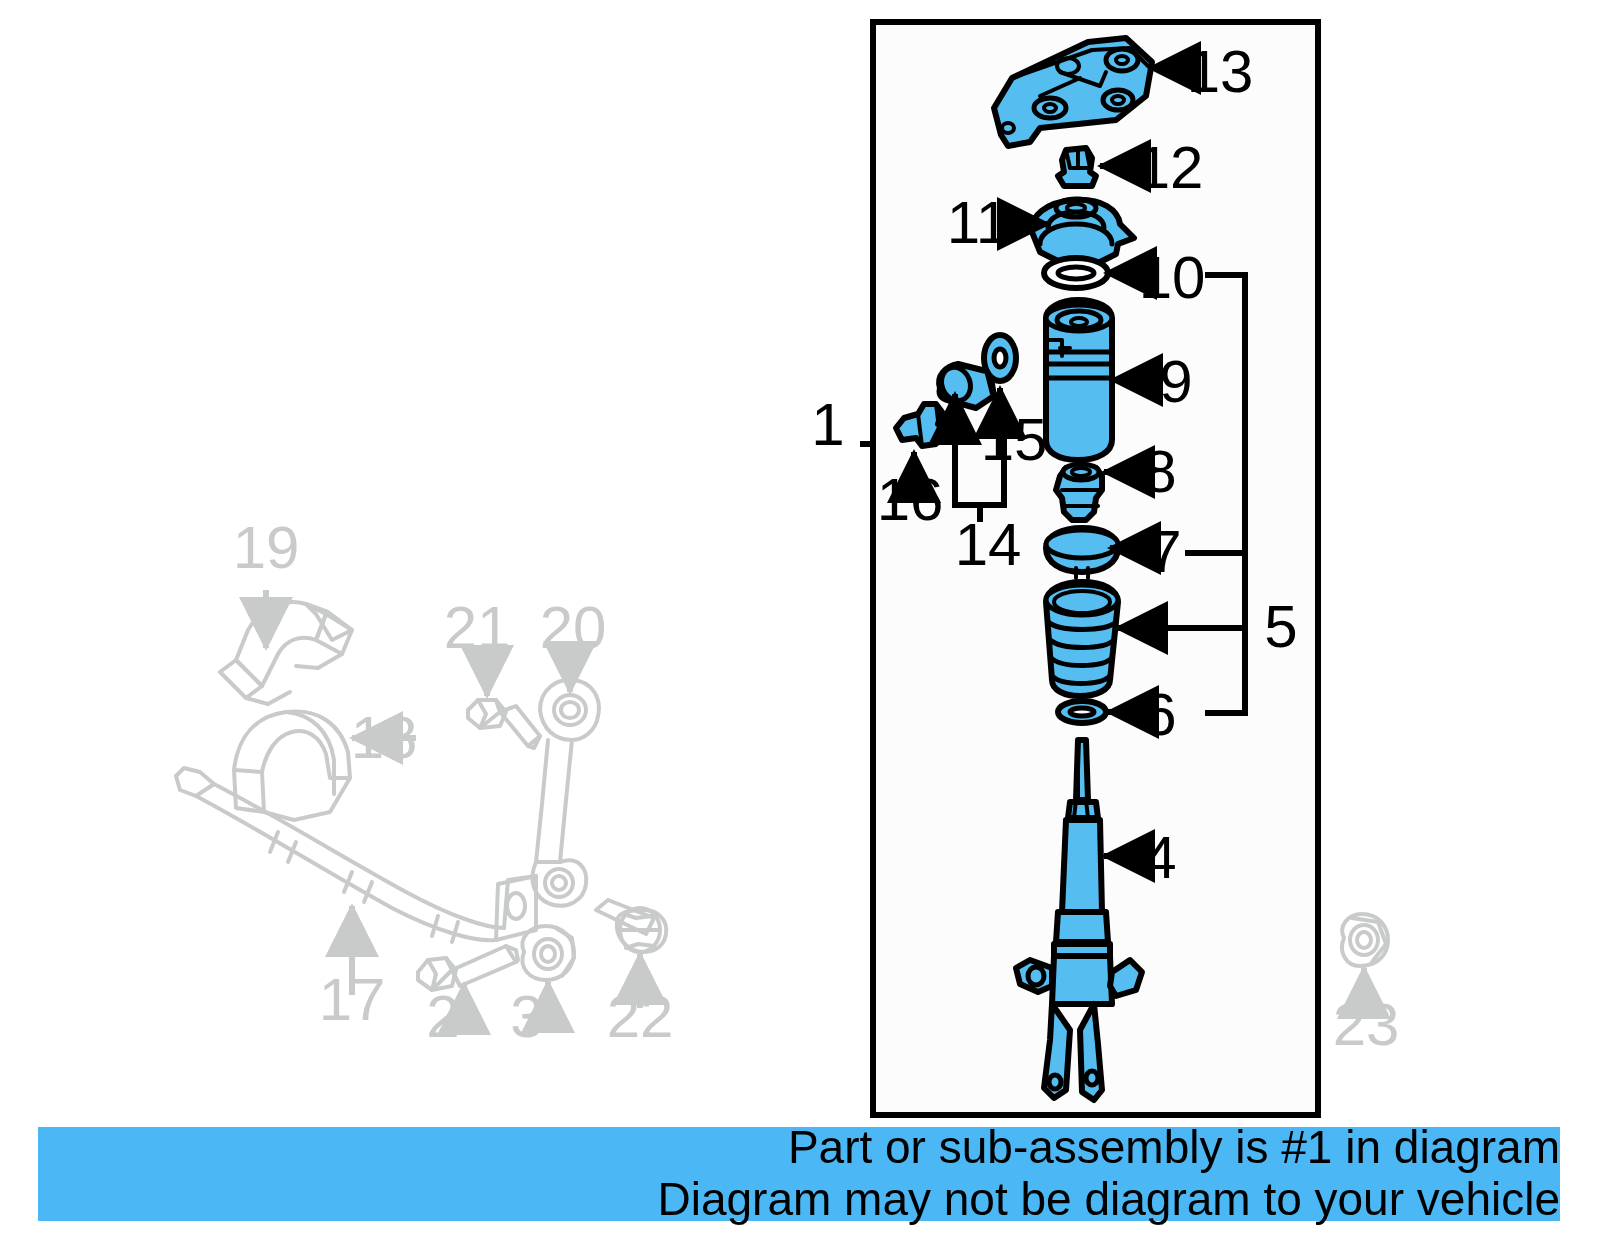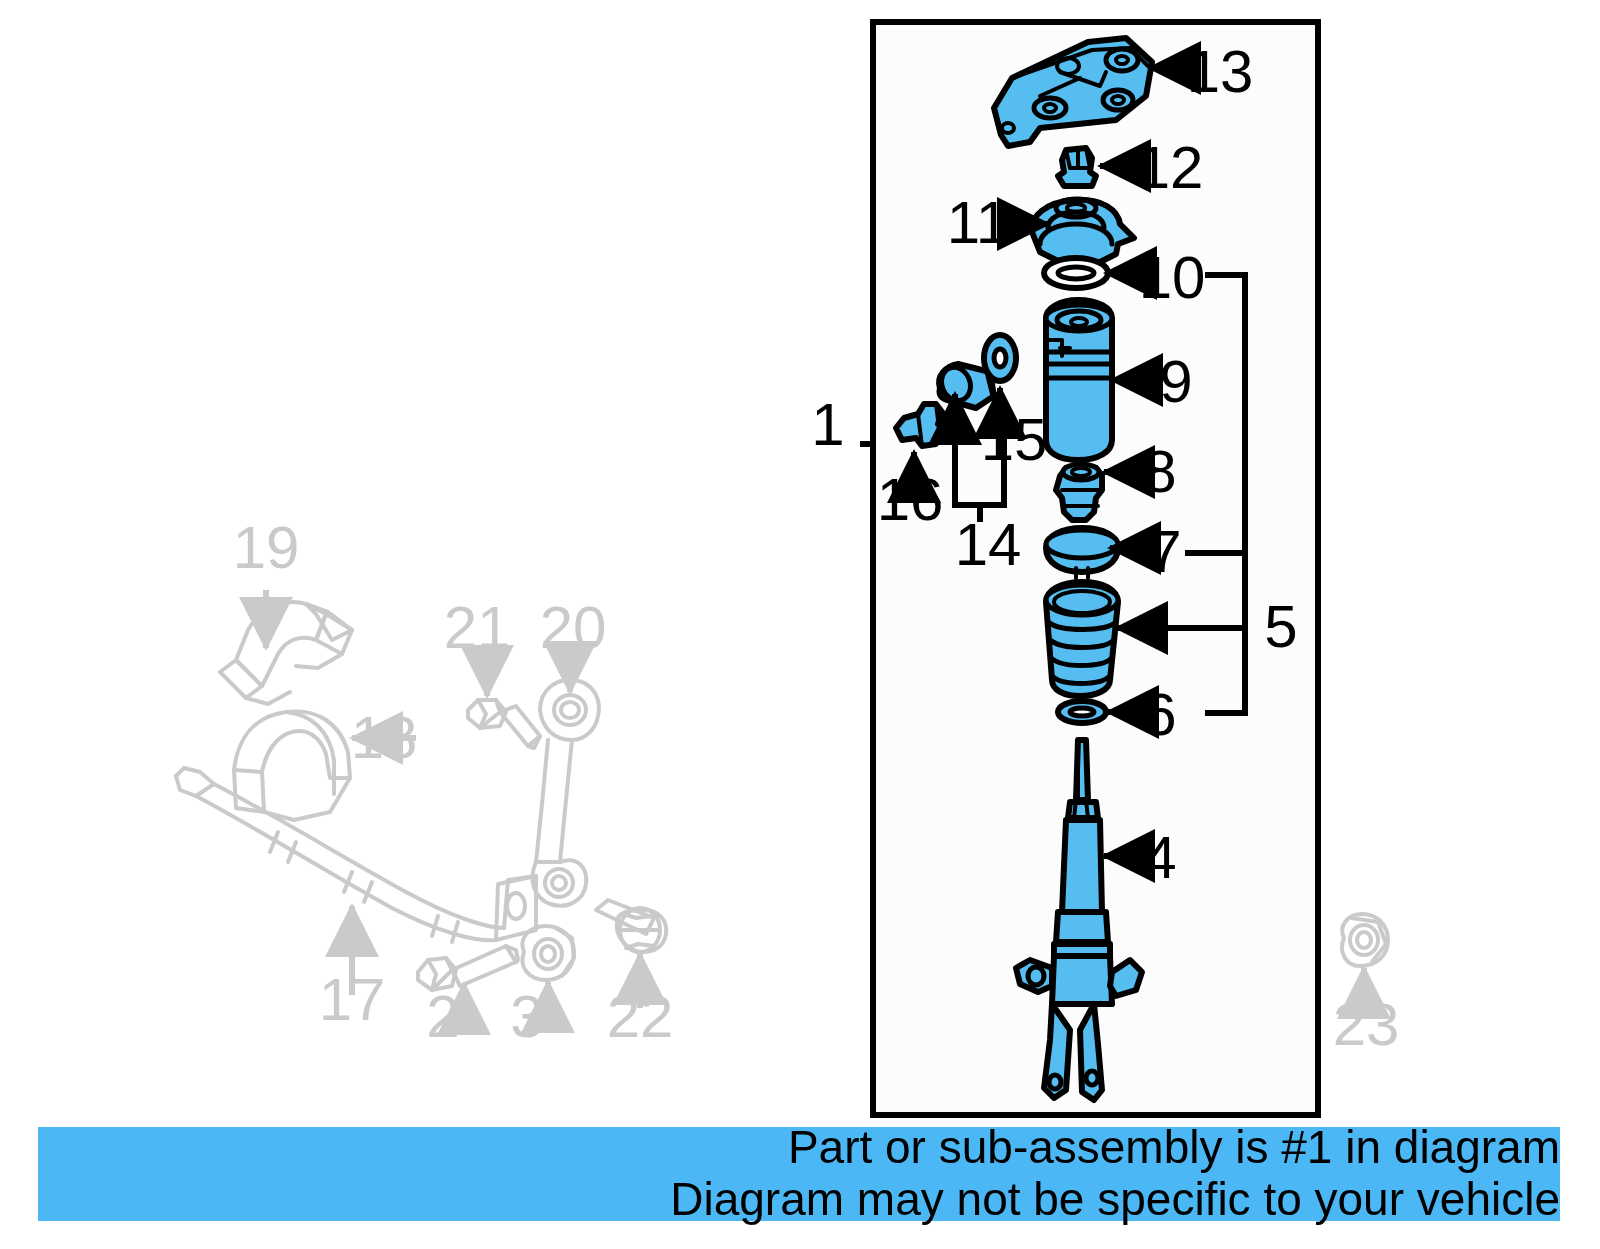--- a/index.html
+++ b/index.html
@@ -347,16 +347,16 @@
       <text class="callout-text-gray" x="266" y="568" text-anchor="middle">19</text>
       <text class="callout-text-gray" x="573" y="648" text-anchor="middle">20</text>
       <text class="callout-text-gray" x="477" y="648" text-anchor="middle">21</text>
       <text class="callout-text-gray" x="640" y="1037" text-anchor="middle">22</text>
       <text class="callout-text-gray" x="1366" y="1045" text-anchor="middle">23</text>
     </g>
   </svg>
 
   <div id="footer-banner">
     <div class="banner-line">Part or sub-assembly is #1 in diagram</div>
-    <div class="banner-line">Diagram may not be specific to your vehicle</div>
+    <div class="banner-line">Diagram may not be diagram to your vehicle</div>
   </div>
 
 </div>
 
 </body></html>

